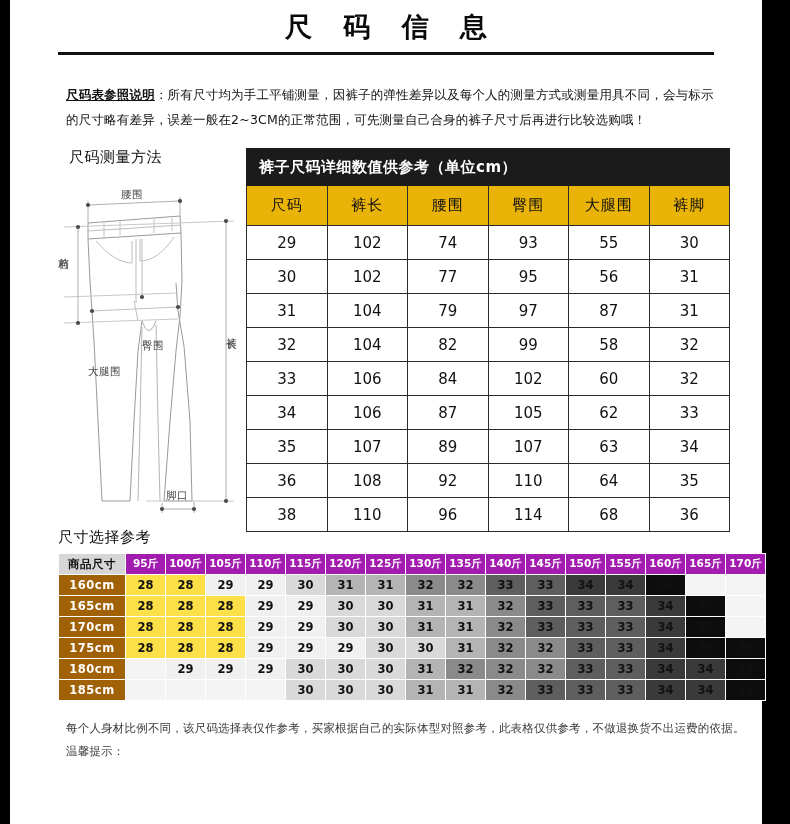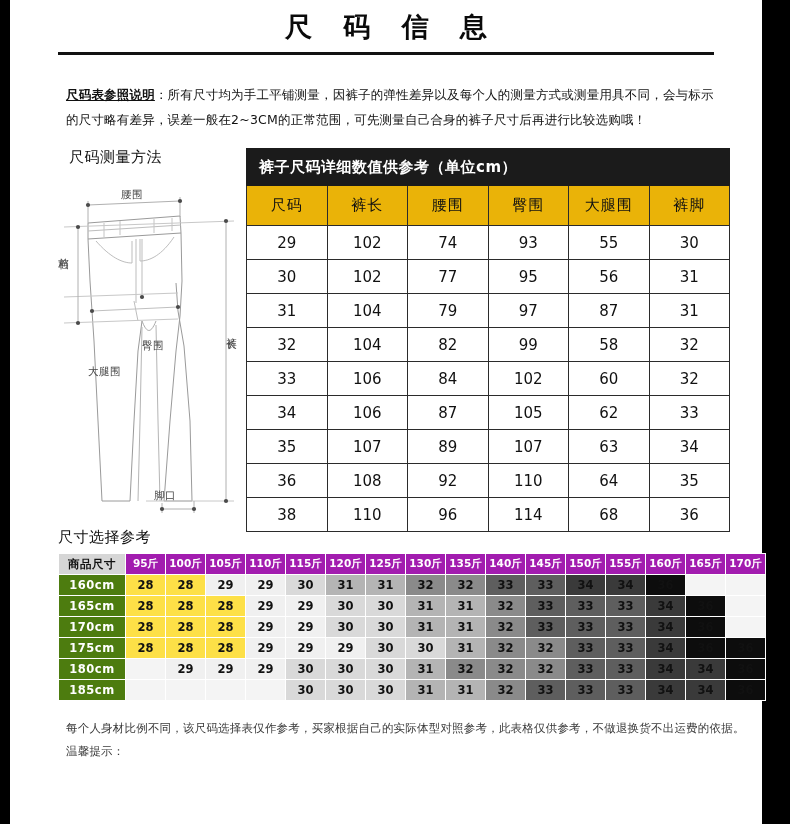--- a/index.html
+++ b/index.html
@@ -92,21 +92,21 @@
     writing-mode: vertical-rl;
     text-orientation: upright;
     letter-spacing: 1px;
     line-height: 11px;
   }
   .lbl-waist  { left: 63px;  top: 17px; }
   .lbl-front  { left: 0px;   top: 78px; }
   .lbl-hip    { left: 84px;  top: 168px; }
   .lbl-thigh  { left: 30px;  top: 194px; }
   .lbl-length { left: 168px; top: 158px; }
-  .lbl-hem    { left: 96px;  top: 318px; }
+  .lbl-hem    { left: 108px;  top: 318px; }
 
   
   .size-table {
     position: absolute;
     left: 236px;
     top: 0;
     width: 484px;
     border-collapse: collapse;
     table-layout: fixed;
   }
@@ -173,21 +173,21 @@
     letter-spacing: 0.5px;
   }
   .grid .wt {
     background: #a21caf;
     color: #ffffff;
     font-size: 10.5px;
     letter-spacing: 0;
     width: 39px;
   }
   .grid .ht {
-    background: #4d7c0f;
+    background: #a16207;
     color: #ffffff;
     font-size: 11.5px;
     letter-spacing: 0.5px;
   }
   
   .s0 { background: #fde047; color: #111; }
   .s1 { background: #f0f0f0; color: #111; }
   .s2 { background: #d9d9d9; color: #111; }
   .s3 { background: #b4b4b4; color: #ffffff; }
   .s4 { background: #8a8a8a; color: #ffffff; }

